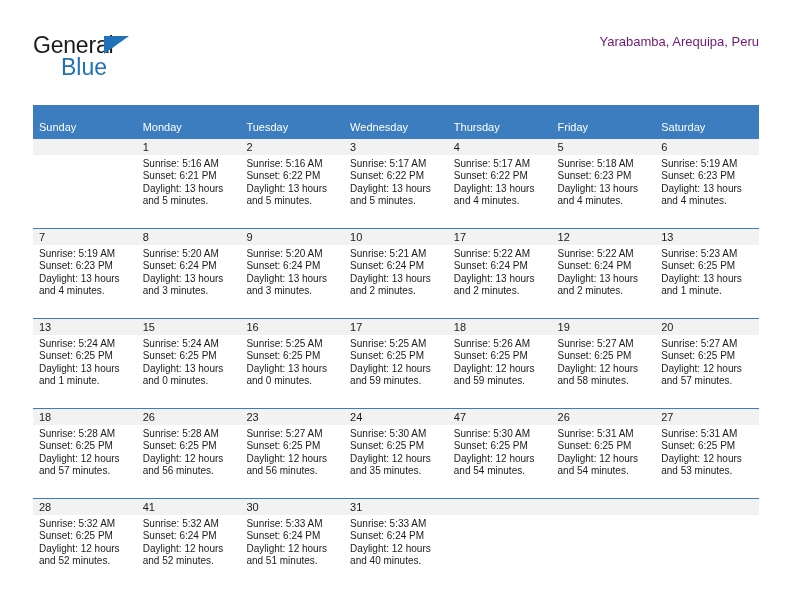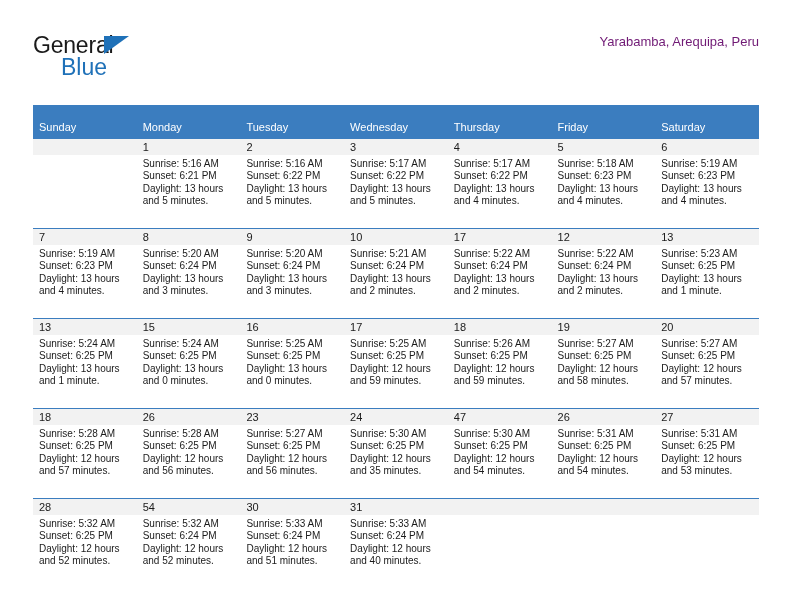--- a/index.html
+++ b/index.html
@@ -417,21 +417,21 @@
           <td>
             <div class="daynum">28</div>
             <div class="info">
               <div>Sunrise: 5:32 AM</div>
               <div>Sunset: 6:25 PM</div>
               <div>Daylight: 12 hours</div>
               <div>and 52 minutes.</div>
             </div>
           </td>
           <td>
-            <div class="daynum">54</div>
+            <div class="daynum">41</div>
             <div class="info">
               <div>Sunrise: 5:32 AM</div>
               <div>Sunset: 6:24 PM</div>
               <div>Daylight: 12 hours</div>
               <div>and 52 minutes.</div>
             </div>
           </td>
           <td>
             <div class="daynum">30</div>
             <div class="info">

